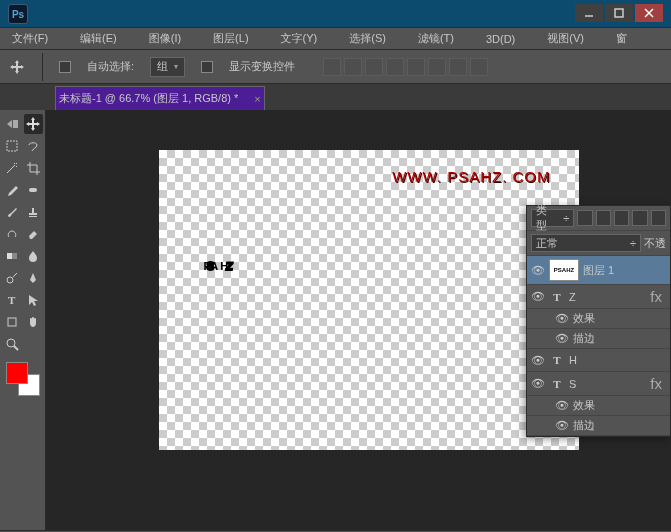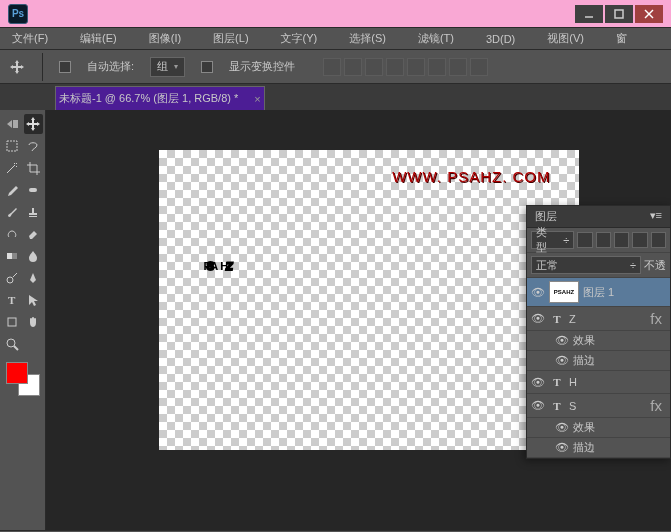--- a/index.html
+++ b/index.html
@@ -1,17 +1,17 @@
 <!DOCTYPE html>
 <html><head>
 <meta charset="utf-8">
 <style>
 *{margin:0;padding:0;box-sizing:border-box;font-family:"Microsoft YaHei",Arial,sans-serif;font-size:11px;color:#c8c8c8;user-select:none}
 body{background:#535353;width:671px;height:532px;overflow:hidden;position:relative}
-.titlebar{height:28px;background:#f9a8d4;display:flex;align-items:center;padding:12px 8px;border-bottom:1px solid #2a2a2a}
+.titlebar{height:28px;background:#0c4a6e;display:flex;align-items:flex-start;padding:4px 8px;border-bottom:1px solid #2a2a2a}
 .ps-logo{width:20px;height:20px;background:#0a1a2a;border:1px solid #3a5a7a;border-radius:3px;display:flex;align-items:center;justify-content:center;color:#5aa0d8;font-weight:bold;font-size:10px;margin-right:10px}
 .win-controls{margin-left:auto;display:flex;gap:2px}
 .win-btn{width:28px;height:18px;background:#404040;display:flex;align-items:center;justify-content:center;cursor:pointer}
 .win-btn.close{background:#a04040}
 .menubar{height:22px;display:flex;align-items:center;padding:0 6px;gap:20px;background:#535353;border-bottom:1px solid #2a2a2a}
 .menu-item{padding:2px 6px;cursor:pointer}
 .optbar{height:34px;background:#535353;display:flex;align-items:center;padding:0 8px;gap:16px;border-bottom:1px solid #2a2a2a}
 .move-icon{width:18px;height:18px;display:flex;align-items:center;justify-content:center}
 .checkbox{width:12px;height:12px;border:1px solid #888;background:#3a3a3a}
 .dropdown{background:#3a3a3a;border:1px solid #666;padding:1px 6px;display:flex;align-items:center;gap:6px;height:20px}
@@ -276,24 +276,20 @@
         <span class="lk">A</span>
         <span class="lk" style="margin-left:6px">H</span>
         <span class="lz">Z</span>
       </div>
     </div>
   </div>
 
 </div>
 
 <div class="layers-panel">
-  <div class="panel-tab">
-    <span>图层</span>
-    <span>▾≡</span>
-  </div>
   <div class="panel-row">
     <div class="mini-dd">
         <span>类型</span>
         <span>÷</span>
       </div>
     <div class="filter-ico"></div>
     <div class="filter-ico"></div>
     <div class="filter-ico"></div>
     <div class="filter-ico"></div>
     <div class="filter-ico"></div>

